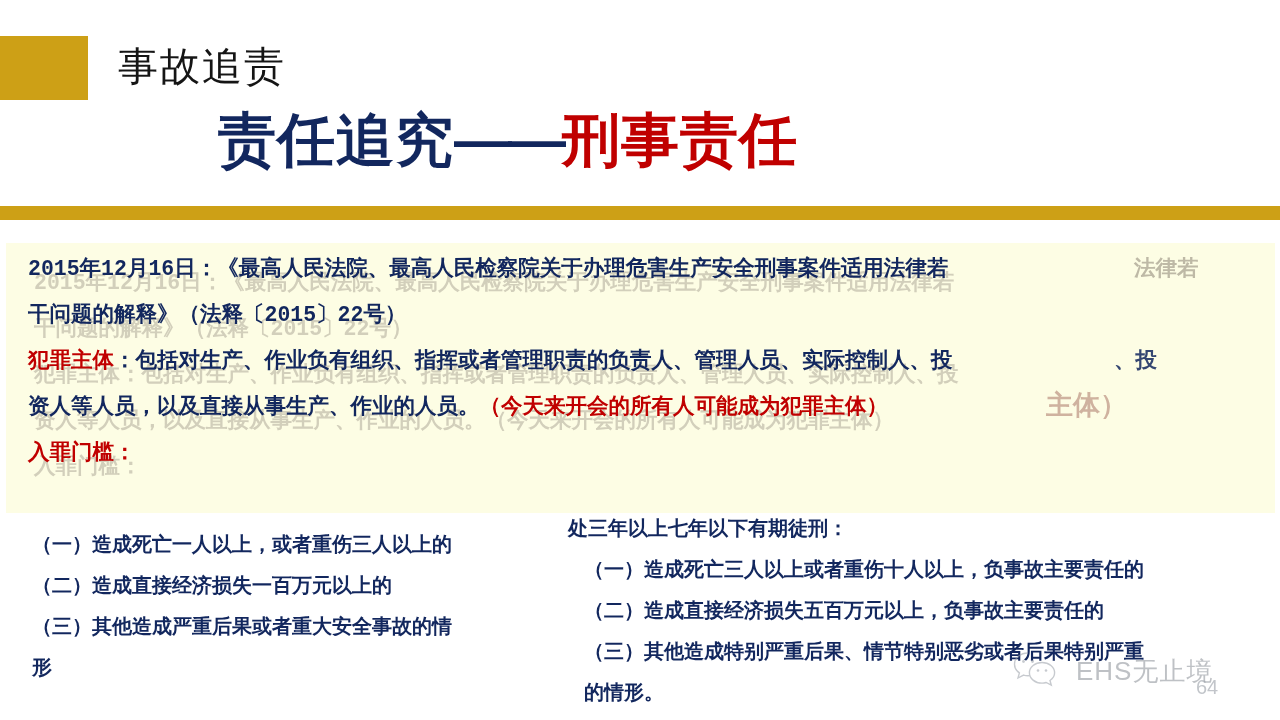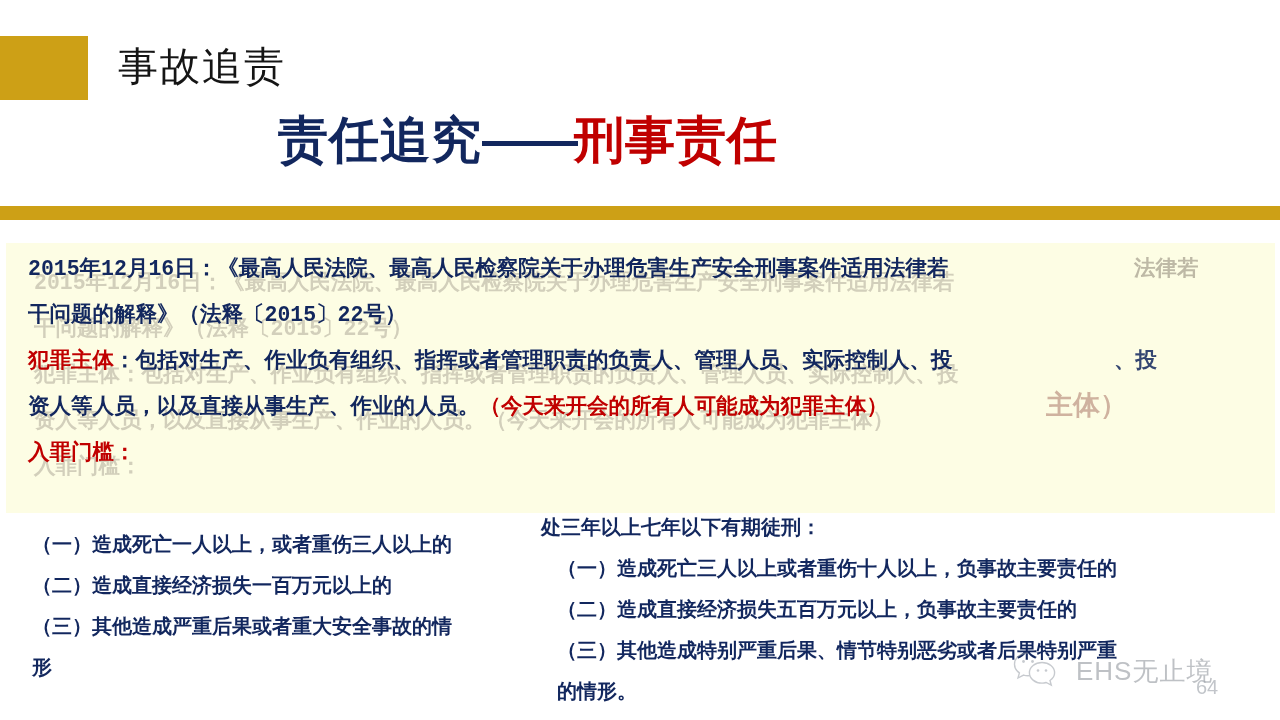--- a/index.html
+++ b/index.html
@@ -37,26 +37,25 @@
     letter-spacing: 2px;
     white-space: nowrap;
   }
 
   
   #slide-title {
     position: absolute;
     left: 0; top: 104px;
     width: 1016px;
     text-align: center;
-    font-size: 50px;
+    font-size: 58px;
     font-weight: 700;
     line-height: 72px;
     letter-spacing: 1px;
     white-space: nowrap;
-    padding-left: 20px;
   }
   .title-blue { color: #12275e; }
   .title-dash { color: #12275e; letter-spacing: -4px; }
   .title-red  { color: #c00000; }
 
   
   #gold-divider {
     position: absolute;
     left: 0; top: 206px;
     width: 1280px; height: 14px;
@@ -133,21 +132,21 @@
   
   .col {
     position: absolute;
     top: 516px;
     font-size: 20px;
     font-weight: 700;
     line-height: 25px;
     color: #12275e;
   }
   #col-left  { left: 16px;  width: 548px; }
-  #col-right { left: 541px; width: 700px; font-family: Liberation Mono, monospace; }
+  #col-right { left: 568px; width: 700px; }
 
   .col-heading {
     color: #12275e;
     white-space: nowrap;
     margin-bottom: 1px;
   }
   .col-item {
     color: #12275e;
     margin: 16px;
   }

